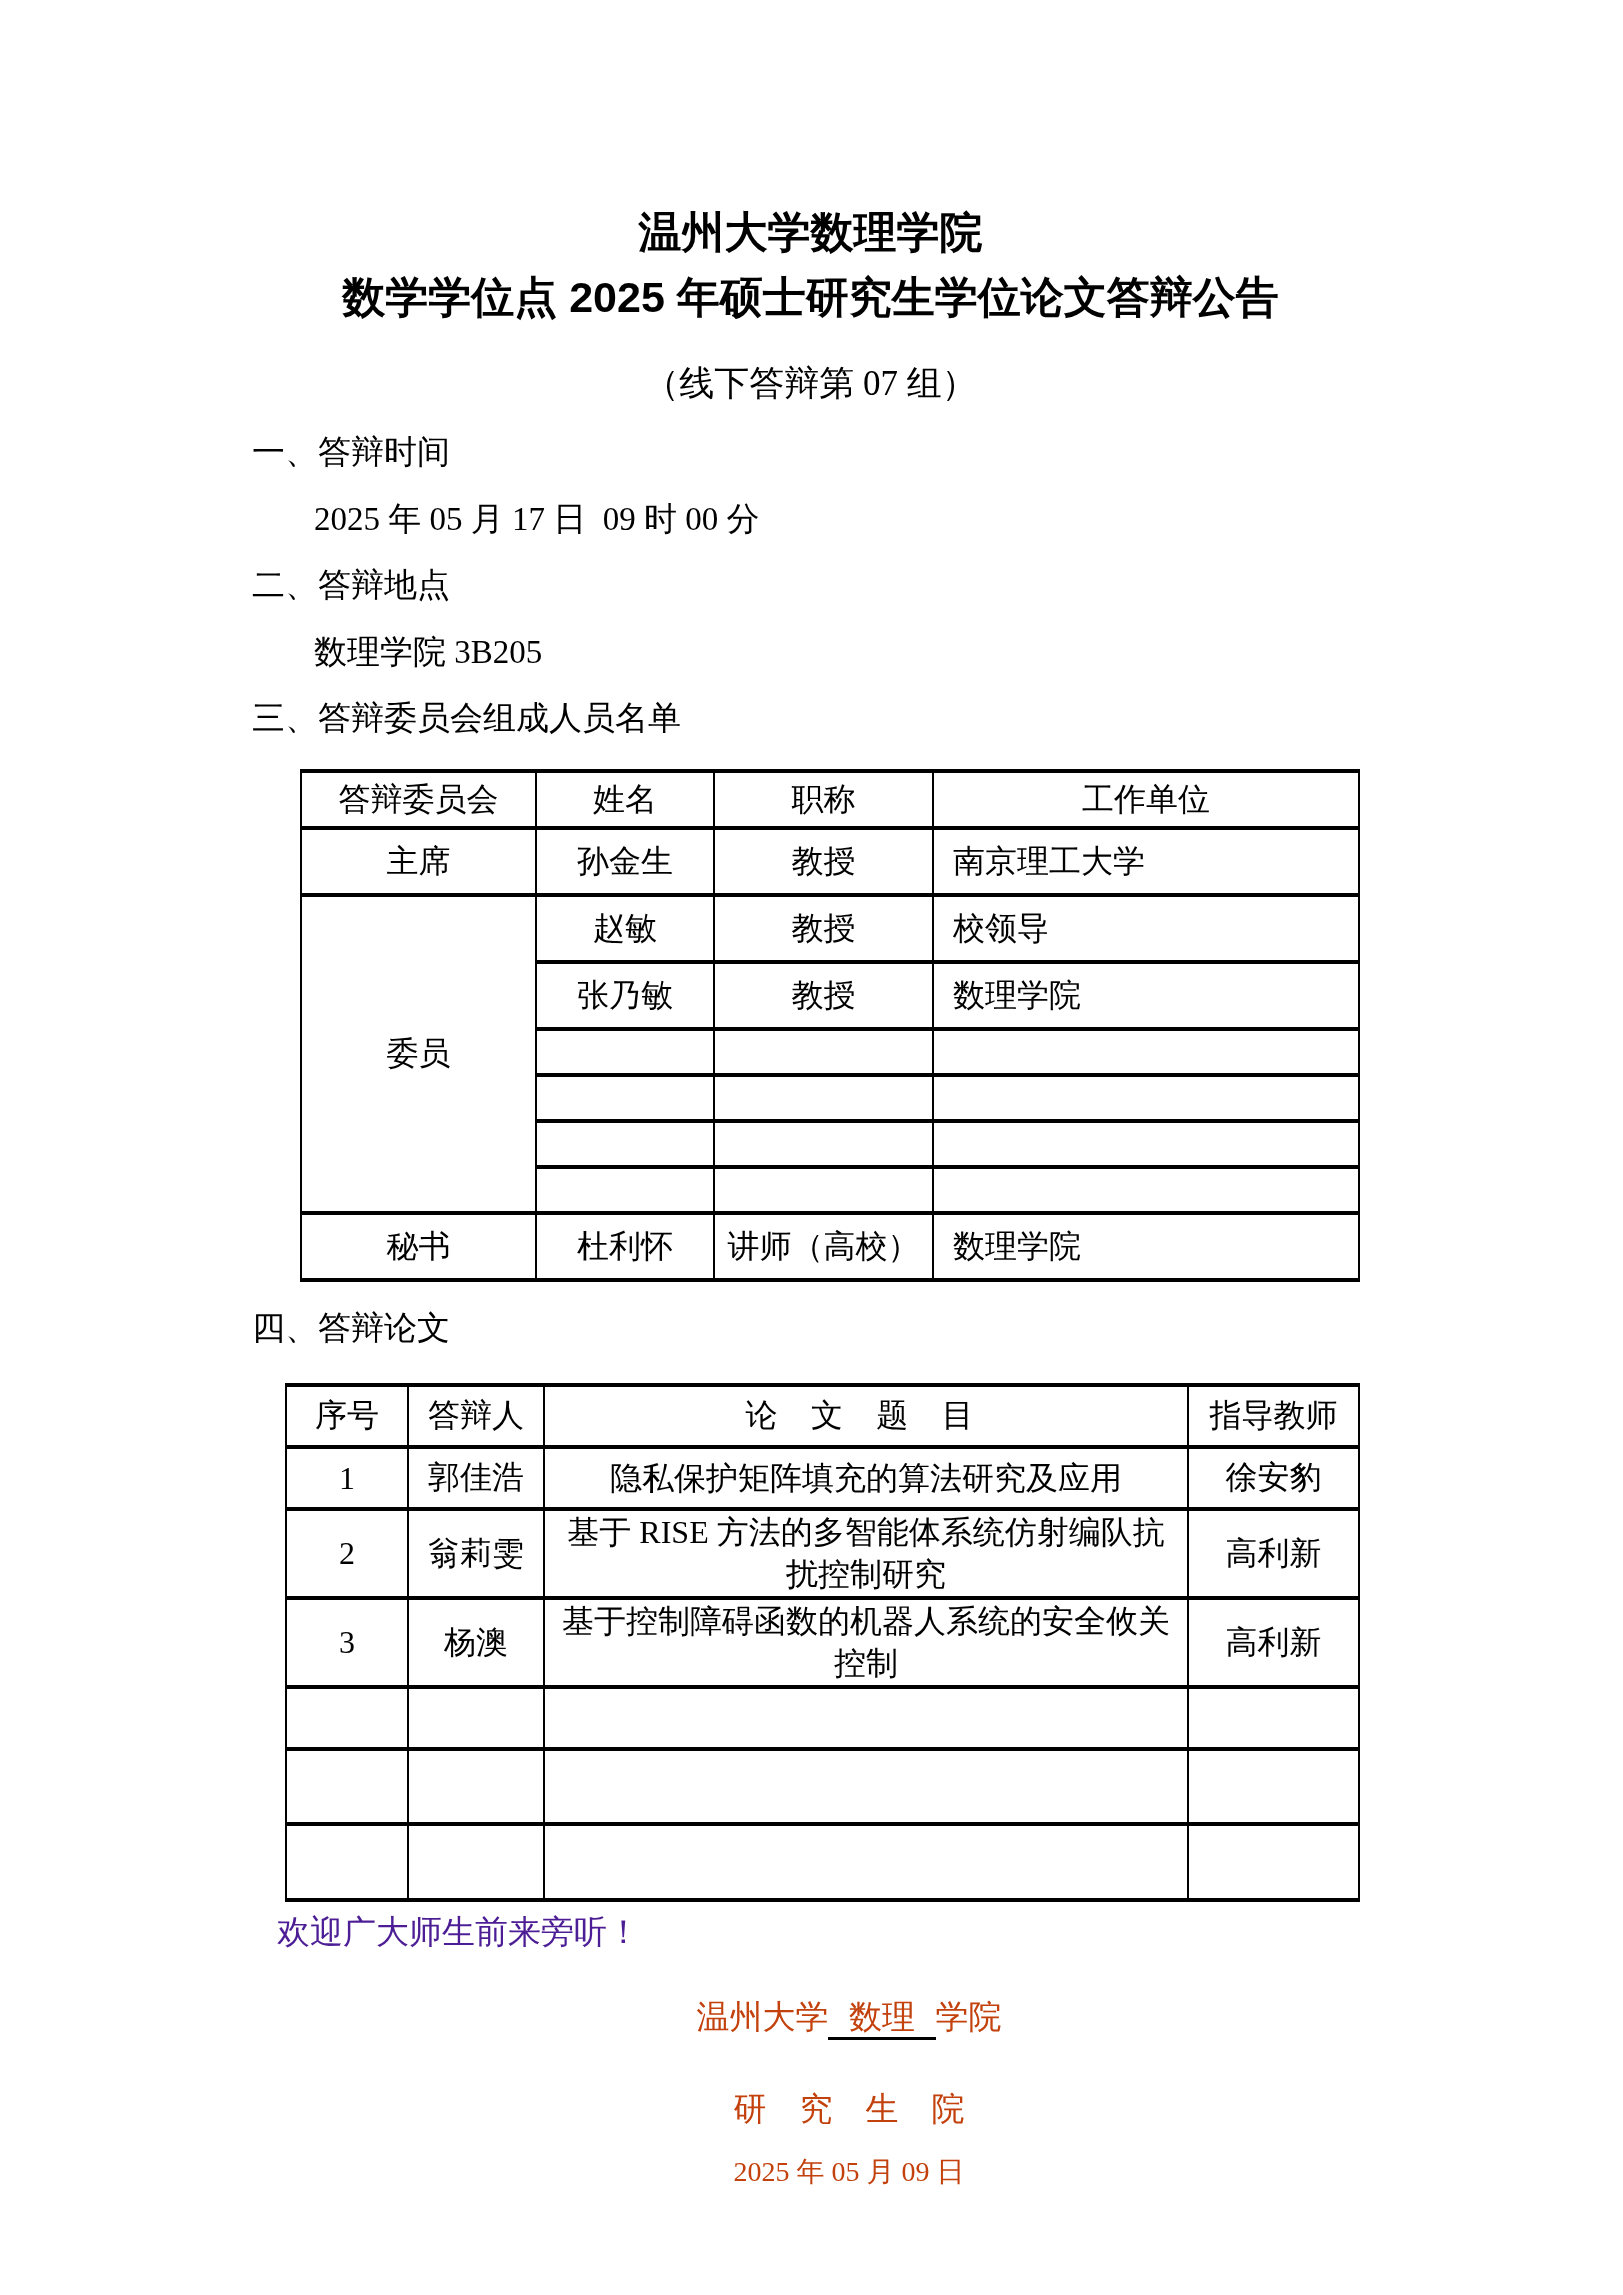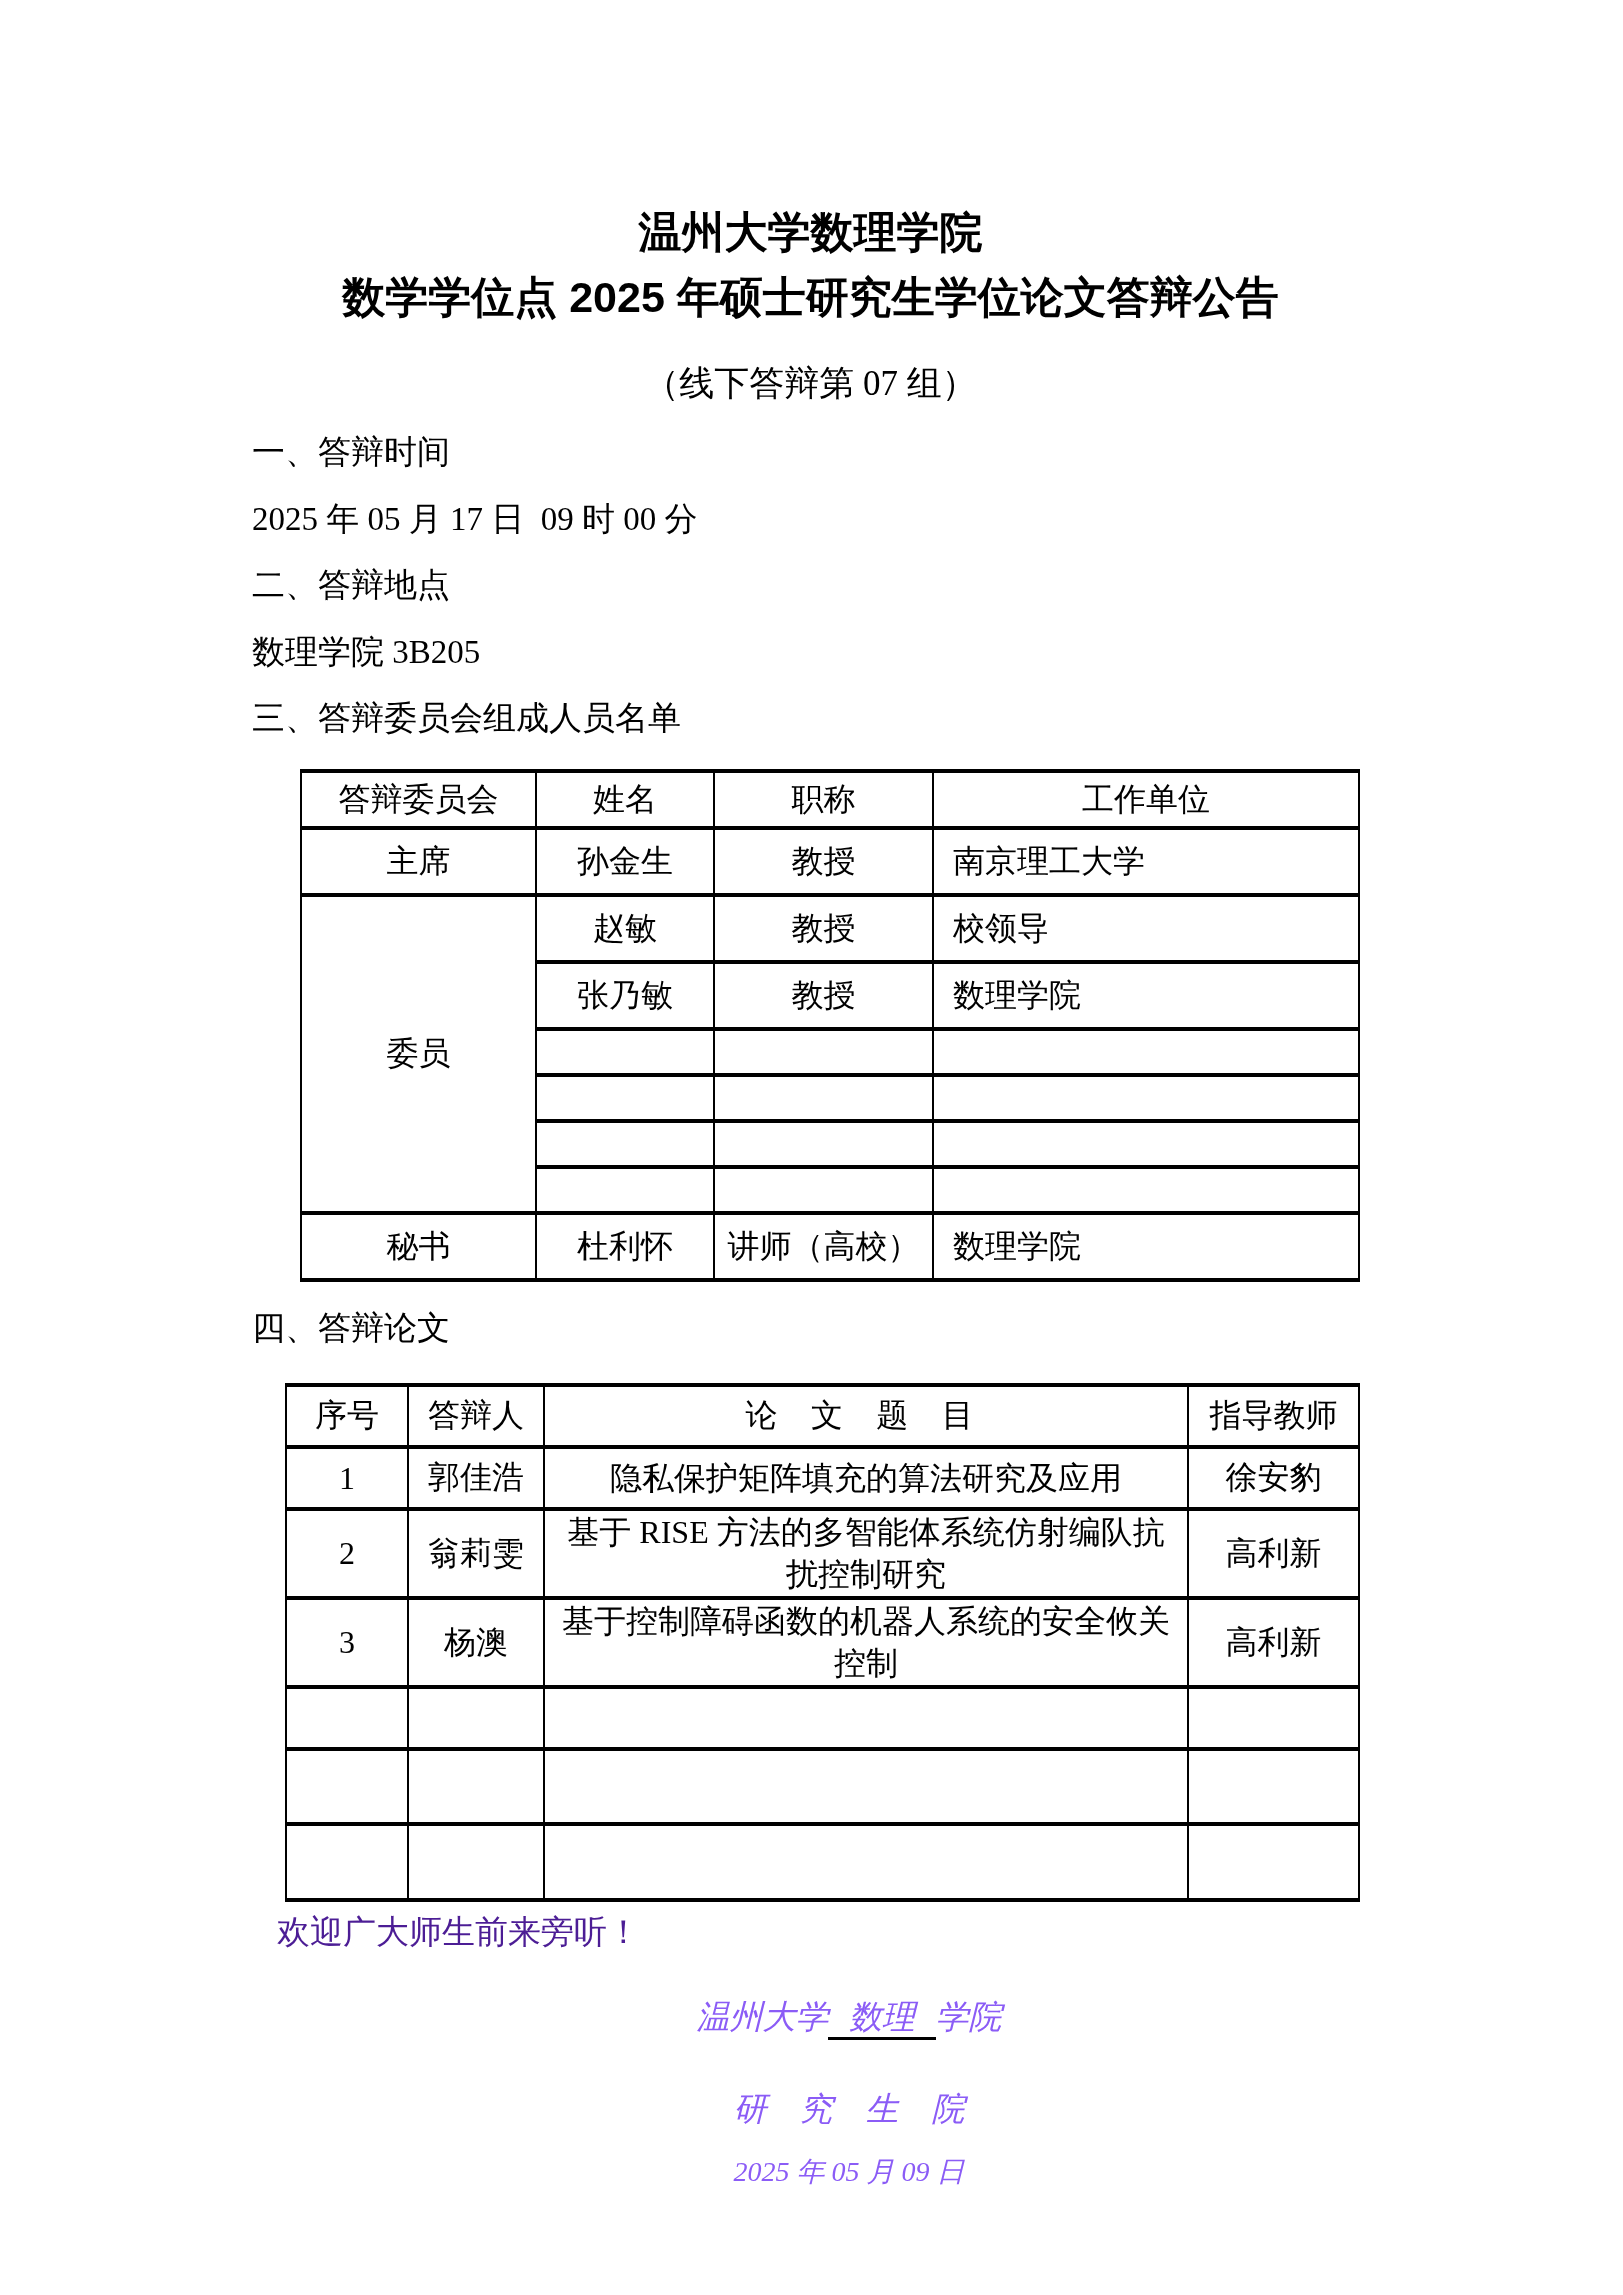--- a/index.html
+++ b/index.html
@@ -43,20 +43,21 @@
     color: #000;
   }
   .sec-label {
     margin-top: 28.5px;
     font-size: 33px;
     line-height: 38px;
     color: #000;
   }
   .sec-value {
     margin-top: 28.5px;
+    margin-left: 62px;
     font-size: 33px;
     line-height: 38px;
     white-space: pre-wrap;
     color: #000;
   }
   table {
     border-collapse: collapse;
     table-layout: fixed;
     color: #000;
     border-radius: 27px;
@@ -99,22 +100,21 @@
     margin-left: 25px;
     font-size: 33px;
     line-height: 38px;
     color: #4c1d95;
   }
   .signature {
     width: 380px;
     margin-left: auto;
     margin-right: 330px;
     text-align: center;
-    color: #8b5cf6;
-    font-style: italic;
+    color: #c2410c;
   }
   .sig-line1 { margin-top: 46px; font-size: 33px; line-height: 41px; }
   .sig-line2 { margin-top: 49px; font-size: 33px; line-height: 41px; white-space: pre-wrap; }
   .sig-date  { margin-top: 21px; font-size: 28px; line-height: 41px; }
   .blank-underline {
     display: inline-block;
     border-bottom: 3.2px solid #000;
     padding: 0 20.6px 1.6px 20.6px;
     line-height: 1.1;
   }

